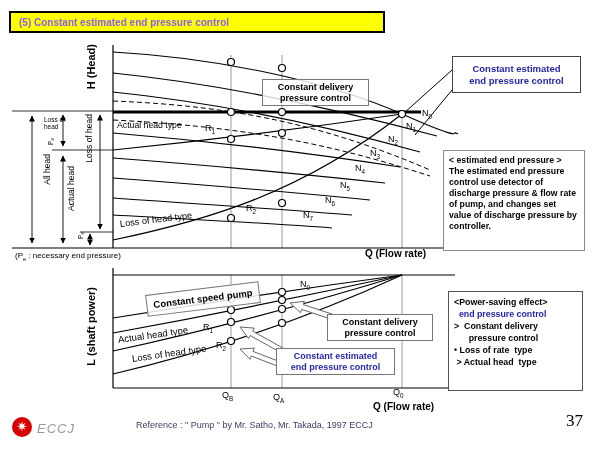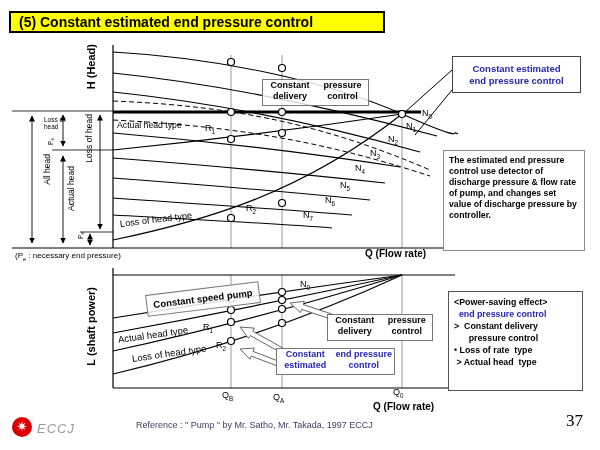--- a/index.html
+++ b/index.html
@@ -2,31 +2,31 @@
 <html><head>
 <meta charset="utf-8">
 <style>
   html,body{margin:0;padding:0;background:#fff;}
   .slide{position:relative;width:600px;height:450px;background:#fff;overflow:hidden;
          font-family:"Liberation Sans",sans-serif;color:#000;}
   .abs{position:absolute;}
   .title-bar{position:absolute;left:9px;top:11px;width:376px;height:22px;
              background:#ffff00;border:2px solid #000;display:flex;align-items:center;
              padding-left:8px;box-sizing:border-box;}
-  .title-bar span{font-size:14px;font-weight:bold;color:#000000;letter-spacing:0px;}
+  .title-bar span{font-size:10px;font-weight:bold;color:#8b5cf6;letter-spacing:0px;}
   .lbl{position:absolute;font-size:9px;line-height:10px;white-space:nowrap;}
   .lbl sub{font-size:0.7em;}
   .bold{font-weight:bold;}
   .vert{writing-mode:vertical-rl;transform:rotate(180deg);}
   .tiny{font-size:6.5px;line-height:7px;}
   .small8{font-size:8px;}
   .axis-title{font-weight:bold;font-size:11px;}
   .box{position:absolute;border:1px solid #777;background:rgba(255,255,255,0.82);
        text-align:center;font-weight:bold;font-size:9px;line-height:11px;
-       display:flex;flex-direction:row;justify-content:center;box-sizing:border-box;}
+       display:flex;flex-direction:column;justify-content:center;box-sizing:border-box;}
   .blue{color:#2626b0;}
   .callout{position:absolute;border:1px solid #444;background:#fff;text-align:center;
            font-weight:bold;font-size:9.5px;line-height:12px;color:#2626b0;
            display:flex;flex-direction:column;justify-content:center;box-sizing:border-box;}
   .infobox{position:absolute;left:443px;top:150px;width:142px;height:101px;border:1px solid #8a8a8a;
            background:#fff;padding:4px 5px;box-sizing:border-box;font-size:8.7px;line-height:11px;
            font-weight:bold;}
   .powerbox{position:absolute;left:448px;top:291px;width:135px;height:100px;border:1px solid #555;
             background:#fff;padding:4px 5px;box-sizing:border-box;font-size:8.8px;line-height:12px;
             font-weight:bold;}
@@ -198,20 +198,21 @@
     <span>Constant delivery</span>
     <span>pressure control</span>
   </div>
 
   <div class="callout" style="left:452px;top:56px;width:129px;height:37px;">
     <span>Constant estimated</span>
     <span>end pressure control</span>
   </div>
 
   <div class="infobox">
+    <div>&lt; estimated end pressure &gt;</div>
     <div>The estimated end pressure control use detector of discharge pressure &amp; flow rate of pump, and changes set value of discharge pressure by controller.</div>
   </div>
 
   <div class="lbl axis-title vert" style="left:86px;top:287px;">L (shaft power)</div>
 
   <div class="tiltbox">
     <span>Constant  speed pump</span>
   </div>
 
   <div class="lbl" style="left:300px;top:279px;">

